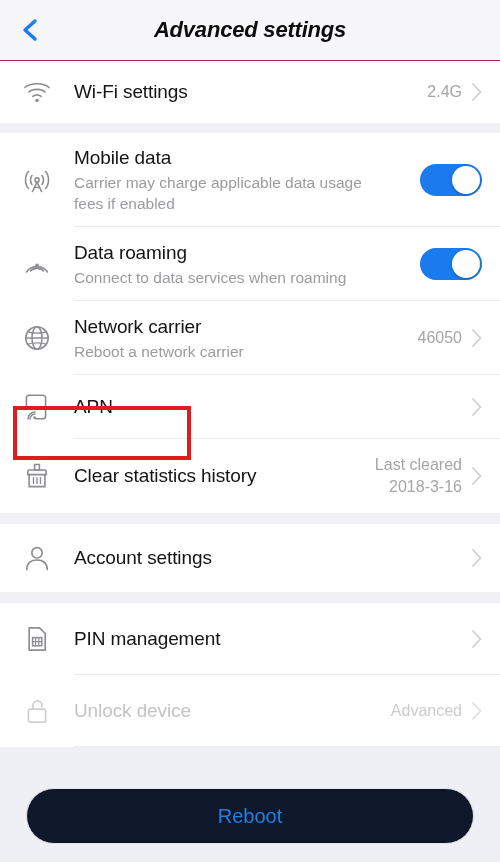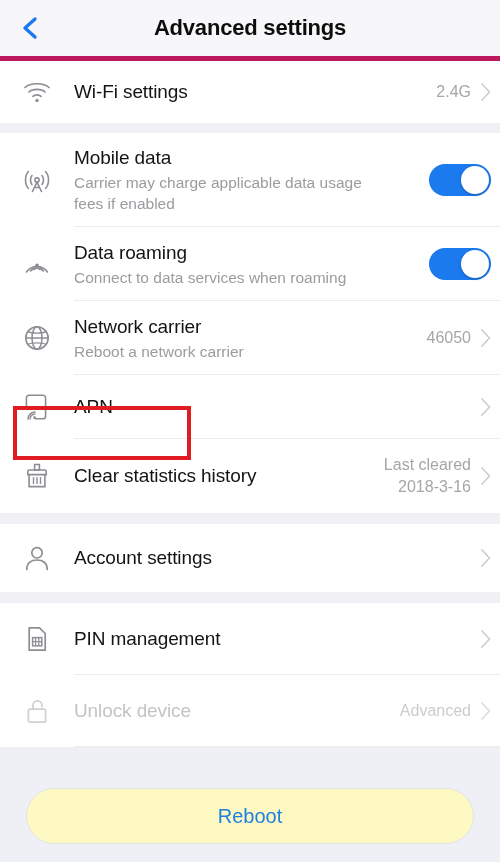--- a/index.html
+++ b/index.html
@@ -18,23 +18,24 @@
     height: 862px;
     overflow: hidden;
     background: #eef0f5;
   }
 
   
   .header {
     position: relative;
     height: 61px;
     background: #f7f7f9;
-    border-bottom: 5px solid #be185d;
-    display: flex;
-    align-items: center;
+    border-bottom: 1px solid #be185d;
+    display: flex;
+    align-items: center;
+    font-style: italic;
   }
   .back-btn {
     width: 62px;
     height: 61px;
     display: flex;
     align-items: center;
     justify-content: center;
     cursor: pointer;
   }
   .header-title {
@@ -56,21 +57,21 @@
     height: 10px;
     background: #f0f0f5;
   }
   .gap.tall { height: 11px; }
 
   .row {
     position: relative;
     display: flex;
     align-items: center;
     min-height: 62px;
-    padding: 0 5px 0 0;
+    padding: 0 14px 0 0;
     background: #ffffff;
     cursor: pointer;
   }
   .row.tall { min-height: 94px; justify-content: center; }
   .row.mid  { min-height: 74px; }
 
   .row-divider::after {
     content: "";
     position: absolute;
     left: 74px; right: 0; bottom: 0;
@@ -152,21 +153,21 @@
     height: 92px;
     background: #eef0f5;
     display: flex;
     align-items: center;
     justify-content: center;
   }
   .reboot-btn {
     width: 448px;
     height: 56px;
     border-radius: 28px;
-    background: #fef9c3;
+    background: #0f172a;
     border: 1px solid #e3e3e7;
     display: flex;
     align-items: center;
     justify-content: center;
     font-size: 20px;
     color: #2080e0;
     cursor: pointer;
   }
 
   

